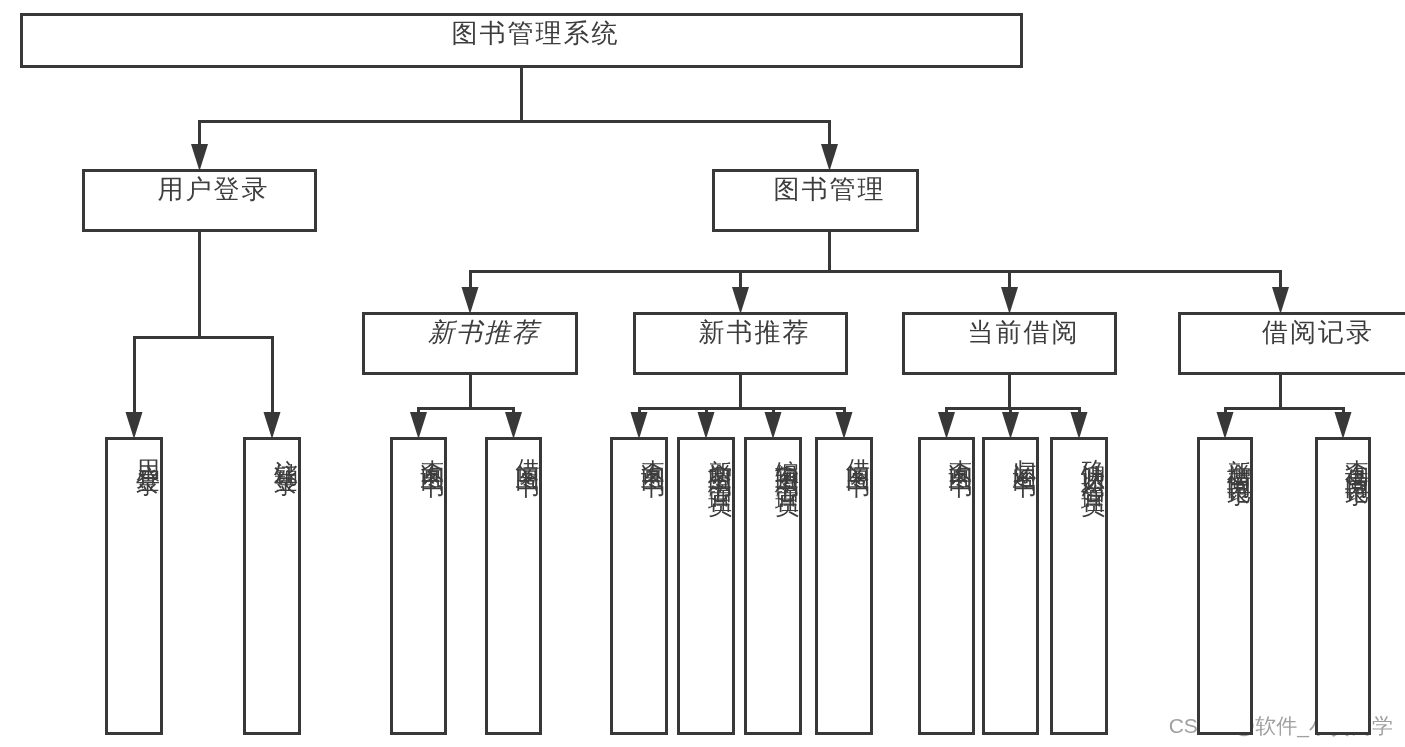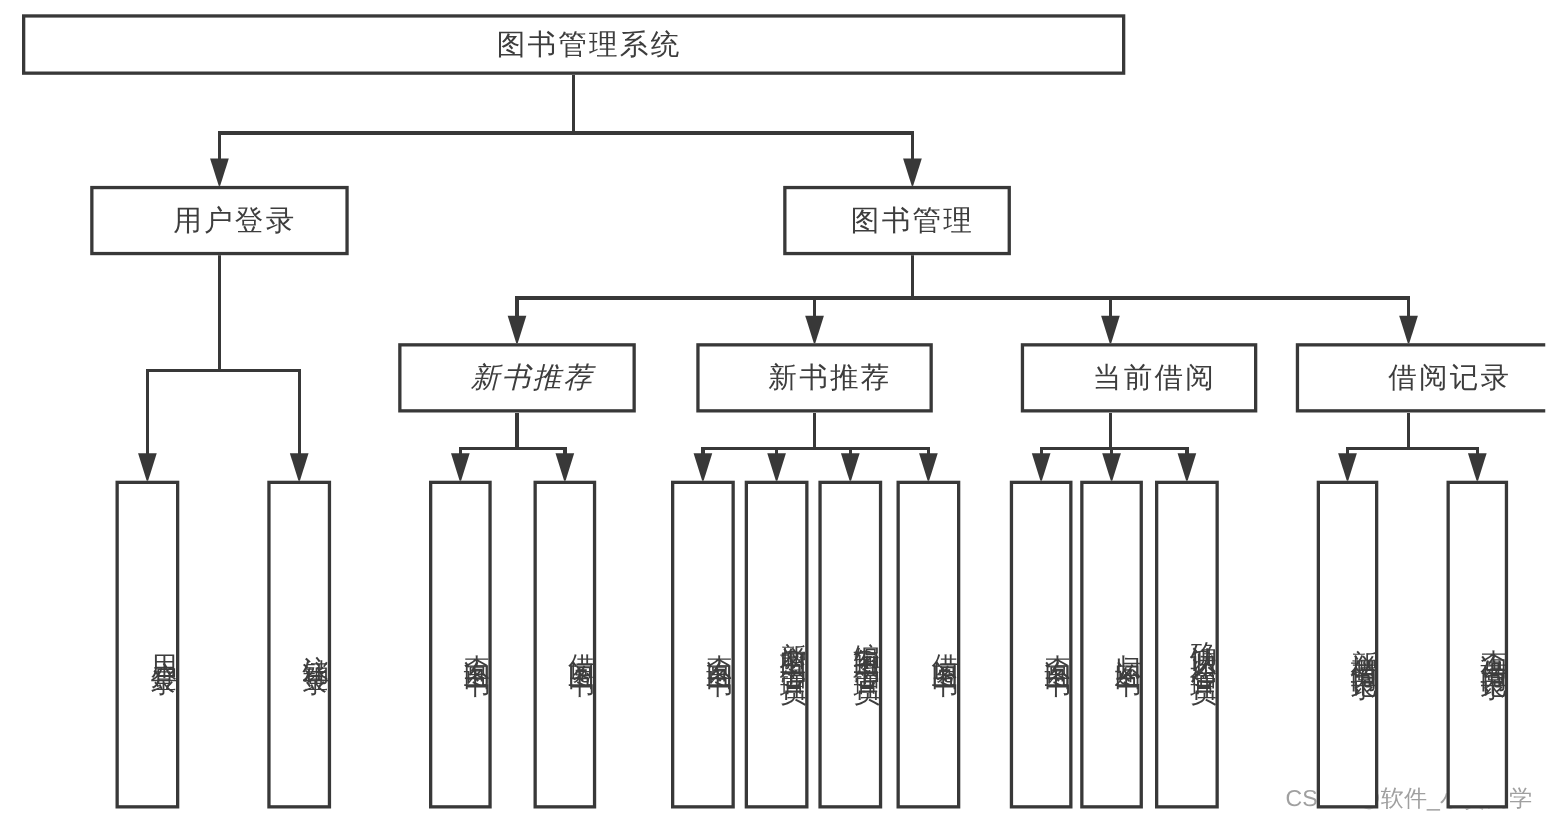--- a/index.html
+++ b/index.html
@@ -17,21 +17,21 @@
     background:var(--bg);
     overflow:hidden;
   }
   #connectors{position:absolute;left:0;top:0;width:1405px;height:747px;}
   .node{
     position:absolute;
     box-sizing:border-box;
     border:3px solid var(--box-border);
     background:var(--bg);
     display:flex;
-    align-items:center;
+    align-items:flex-start;
     justify-content:center;
     color:var(--text);
     padding-left:28px;
   }
   .node .lbl{white-space:nowrap;}
   .h-node .lbl{
     font-size:26px;
     letter-spacing:2px;
   }
   .v-node .lbl{
@@ -117,21 +117,21 @@
     </div>
     <div class="node h-node" style="left: 712px; top: 169px; width: 207px; height: 63px;">
       <span class="lbl">图书管理</span>
     </div>
     <div class="node h-node" style="left: 362px; top: 312px; width: 216px; height: 63px; font-style: italic;">
       <span class="lbl">新书推荐</span>
     </div>
     <div class="node h-node" style="left: 633px; top: 312px; width: 215px; height: 63px;">
       <span class="lbl">新书推荐</span>
     </div>
-    <div class="node h-node" style="left: 902px; top: 312px; width: 215px; height: 63px; margin-left: 26px;">
+    <div class="node h-node" style="left: 902px; top: 312px; width: 215px; height: 63px;">
       <span class="lbl">当前借阅</span>
     </div>
     <div class="node h-node" style="left: 1178px; top: 312px; width: 252px; height: 63px;">
       <span class="lbl">借阅记录</span>
     </div>
     <div class="node v-node" style="left: 105px; top: 437px; width: 58px; height: 298px;">
       <span class="lbl">用户登录</span>
     </div>
     <div class="node v-node" style="left: 243px; top: 437px; width: 58px; height: 298px;">
       <span class="lbl">注销登录</span>

